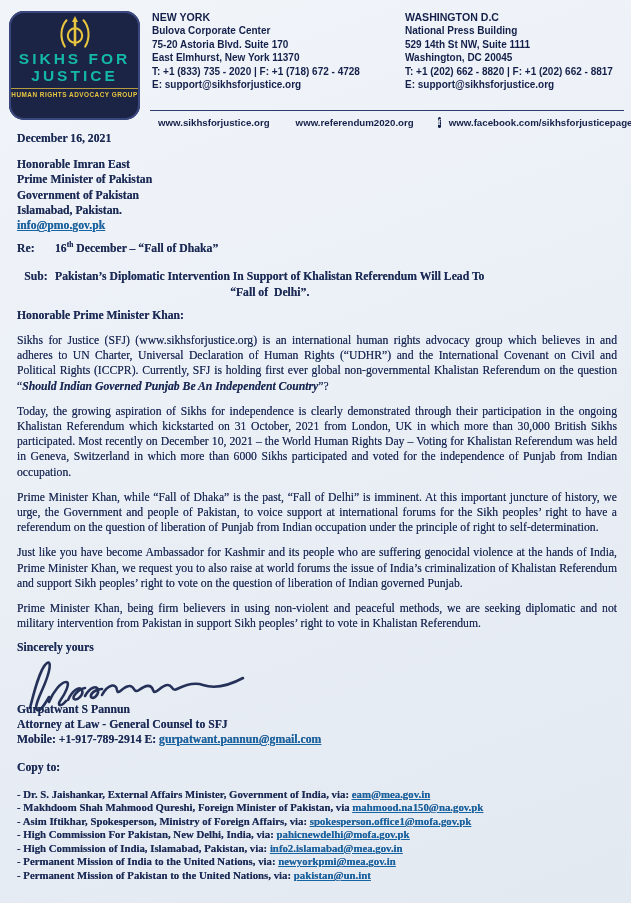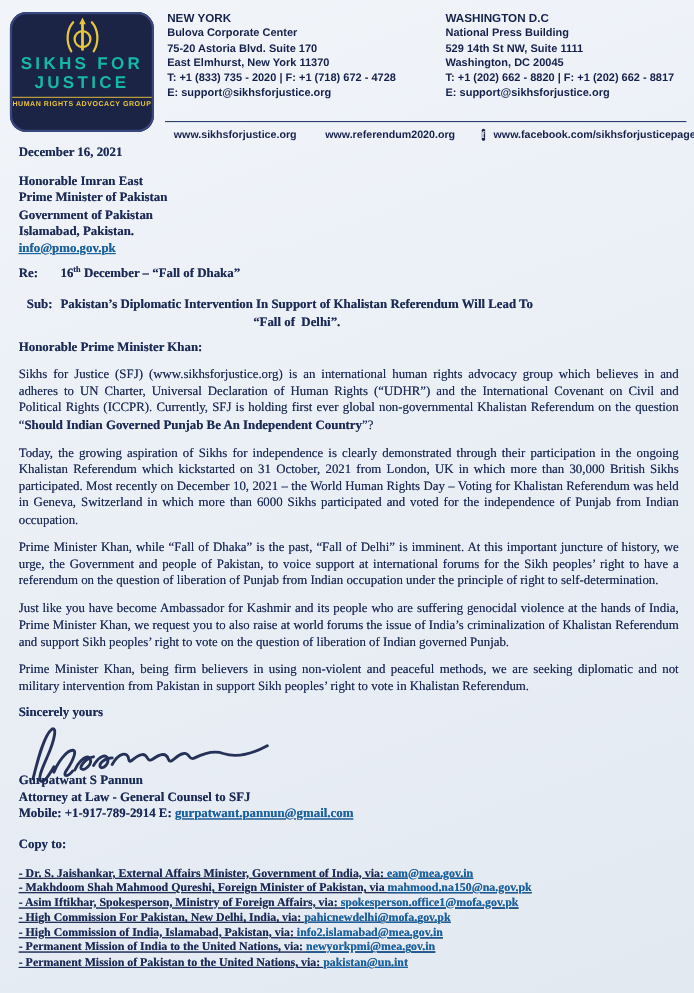--- a/index.html
+++ b/index.html
@@ -62,26 +62,26 @@
   .date{margin-top:5px;}
   .recip{margin-top:11px;}
   .blk{display:block;}
   .refrow{display:flex;margin-top:8px;}
   .refrow.sub{margin-top:13px;text-align:center;}
   .refrow .lbl{width:38px;flex:none;}
   .pre{white-space:pre-wrap;}
   sup{font-size:7.5px;line-height:0;}
   .salut{margin:8px 0 0 0;}
   .para{margin:10px 0 0 0;text-align:justify;}
-  .bi{font-weight:bold;}
+  .bi{font-weight:bold;font-style:italic;}
   .closing{margin:9px 0 0 0;}
   .signature{display:block;margin:2px 0 -12px 6px;}
   .signer{margin-top:0;}
   .copy-label{margin-top:13px;}
-  .copy-list{margin-top:12px;text-decoration:underline;}
+  .copy-list{margin-top:12px;}
   .copy-line{font-size:10.8px;line-height:13.6px;font-weight:bold;white-space:nowrap;text-shadow:0 0 .5px rgba(27,42,85,.7);}
   .link{color:#1565a5;text-decoration:underline;cursor:pointer;}
 </style>
 </head>
 <body>
 
 <div class="page">
 
   <header class="lh">
 

